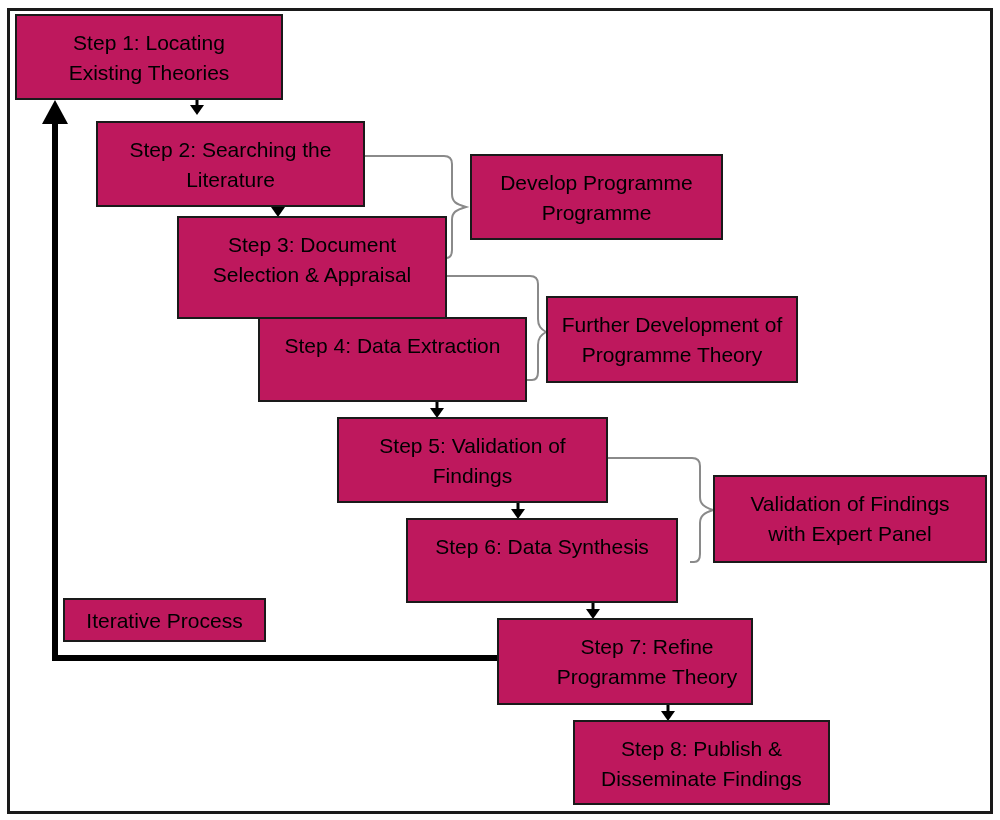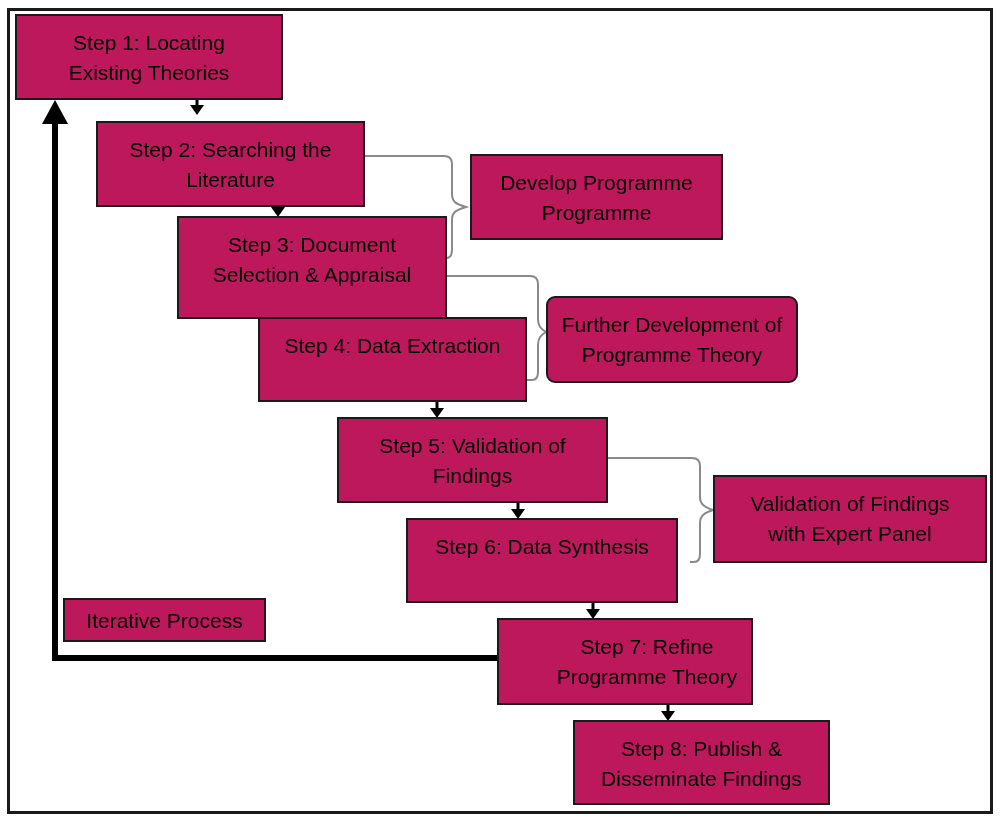--- a/index.html
+++ b/index.html
@@ -133,21 +133,21 @@
   <div class="box step-box" style="left:573px; top:720px; width:257px; height:85px;">
     <div class="line">Step 8: Publish &amp;</div>
     <div class="line">Disseminate Findings</div>
   </div>
 
   <div class="box note-box" style="left:470px; top:154px; width:253px; height:86px;">
     <div class="line">Develop Programme</div>
     <div class="line">Programme</div>
   </div>
 
-  <div class="box note-box" style="left:546px; top:296px; width:252px; height:87px;border-radius:9px;">
+  <div class="box note-box" style="left:546px; top:296px; width:252px; height:87px;">
     <div class="line">Further Development of</div>
     <div class="line">Programme Theory</div>
   </div>
 
   <div class="box note-box" style="left:713px; top:475px; width:274px; height:88px;">
     <div class="line">Validation of Findings</div>
     <div class="line">with Expert Panel</div>
   </div>
 
   <div class="box iter-box" style="left:63px; top:598px; width:203px; height:44px;">

